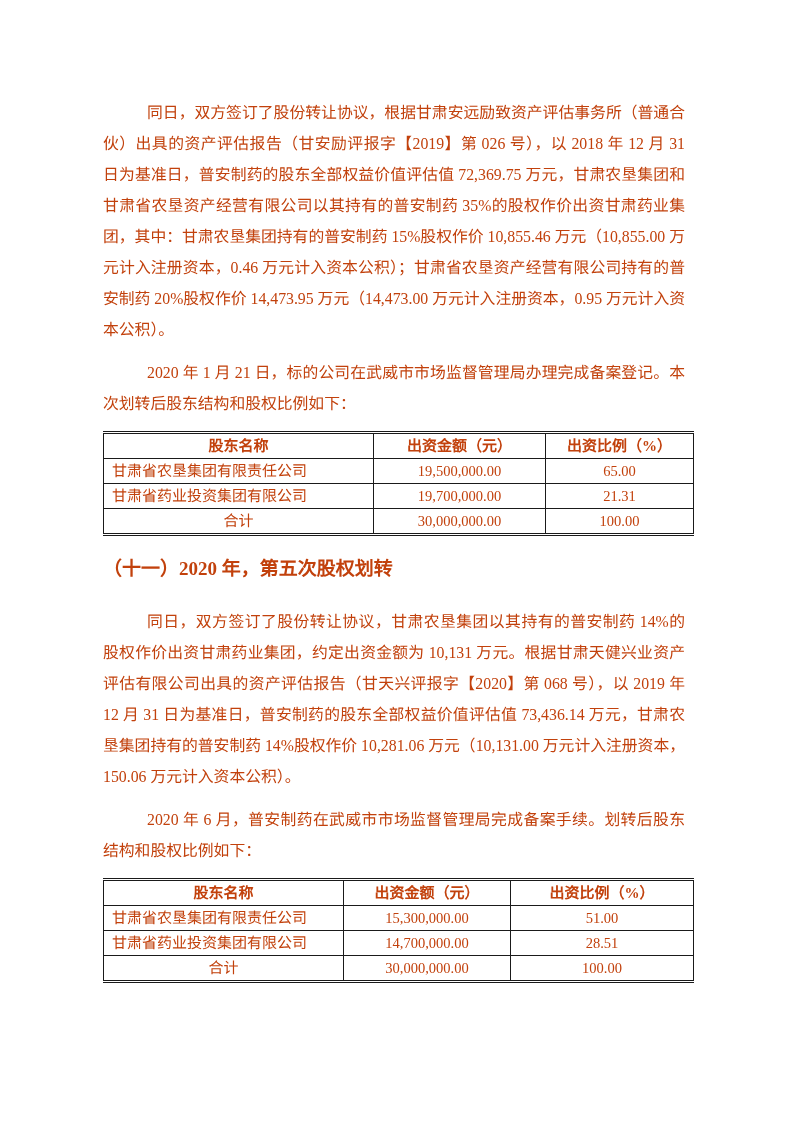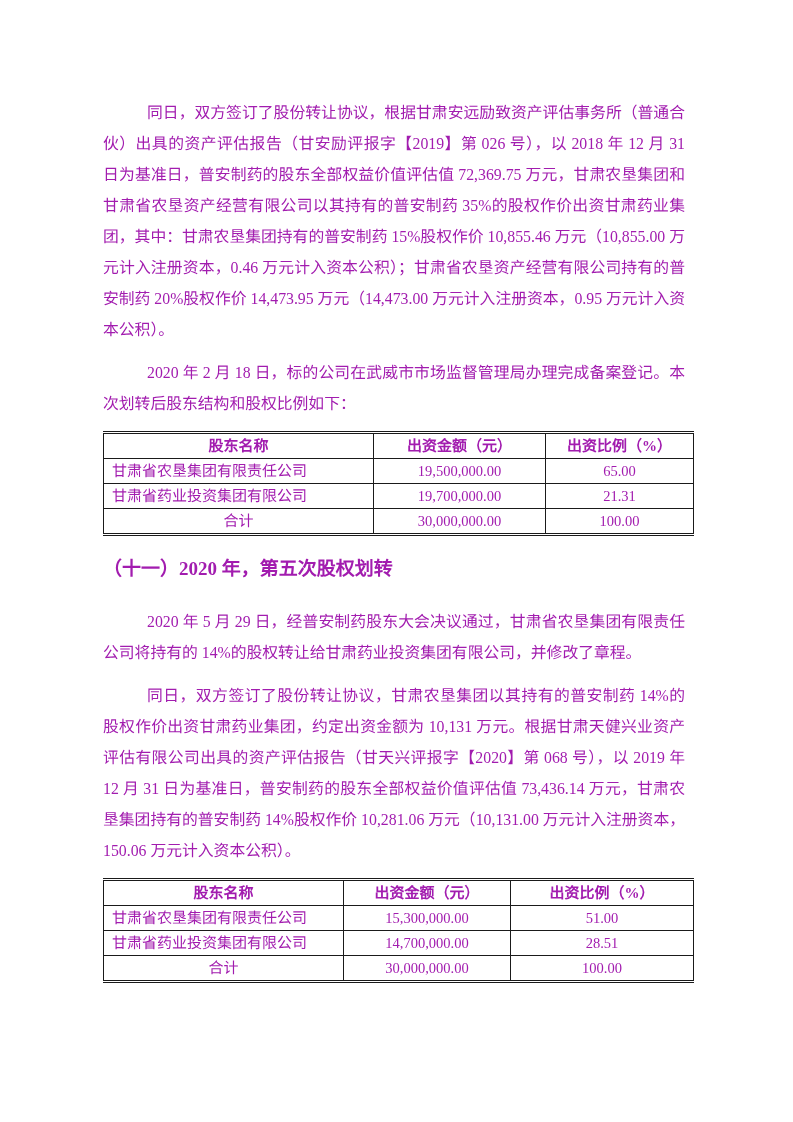--- a/index.html
+++ b/index.html
@@ -7,21 +7,21 @@
     padding: 0;
     background: #ffffff;
   }
   .page {
     position: relative;
     width: 793px;
     height: 1122px;
     box-sizing: border-box;
     padding: 97px 108px 0 103px;
     background: #ffffff;
-    color: #a21caf;
+    color: #c2410c;
     font-family: "Liberation Serif", "DejaVu Serif", serif;
     overflow: hidden;
   }
   .body-text {
     font-size: 15.8px;
     line-height: 31px;
     text-align: justify;
     text-justify: inter-ideograph;
     text-indent: 44px;
     margin: 12px 0;
@@ -65,21 +65,21 @@
     margin-top: 15px;
   }
 </style>
 </head>
 <body>
 
 <div class="page">
 
   <p class="body-text first">同日，双方签订了股份转让协议，根据甘肃安远励致资产评估事务所（普通合伙）出具的资产评估报告（甘安励评报字【2019】第 026 号），以 2018 年 12 月 31 日为基准日，普安制药的股东全部权益价值评估值 72,369.75 万元，甘肃农垦集团和甘肃省农垦资产经营有限公司以其持有的普安制药 35%的股权作价出资甘肃药业集团，其中：甘肃农垦集团持有的普安制药 15%股权作价 10,855.46 万元（10,855.00 万元计入注册资本，0.46 万元计入资本公积）；甘肃省农垦资产经营有限公司持有的普安制药 20%股权作价 14,473.95 万元（14,473.00 万元计入注册资本，0.95 万元计入资本公积）。</p>
 
-  <p class="body-text">2020 年 2 月 18 日，标的公司在武威市市场监督管理局办理完成备案登记。本次划转后股东结构和股权比例如下：</p>
+  <p class="body-text">2020 年 1 月 21 日，标的公司在武威市市场监督管理局办理完成备案登记。本次划转后股东结构和股权比例如下：</p>
 
   <table class="doc-table">
     <colgroup>
       <col style="width:270px">
       <col style="width:172px">
       <col style="width:148px">
     </colgroup>
     <thead>
       <tr>
         <th>股东名称</th>
@@ -101,24 +101,24 @@
       <tr class="total-row">
         <td class="cell-total">合计</td>
         <td class="cell-num">30,000,000.00</td>
         <td class="cell-num">100.00</td>
       </tr>
     </tbody>
   </table>
 
   <h2 class="section-heading">（十一）2020 年，第五次股权划转</h2>
 
-  <p class="body-text">2020 年 5 月 29 日，经普安制药股东大会决议通过，甘肃省农垦集团有限责任公司将持有的 14%的股权转让给甘肃药业投资集团有限公司，并修改了章程。</p>
 
   <p class="body-text">同日，双方签订了股份转让协议，甘肃农垦集团以其持有的普安制药 14%的股权作价出资甘肃药业集团，约定出资金额为 10,131 万元。根据甘肃天健兴业资产评估有限公司出具的资产评估报告（甘天兴评报字【2020】第 068 号），以 2019 年 12 月 31 日为基准日，普安制药的股东全部权益价值评估值 73,436.14 万元，甘肃农垦集团持有的普安制药 14%股权作价 10,281.06 万元（10,131.00 万元计入注册资本，150.06 万元计入资本公积）。</p>
 
+  <p class="body-text">2020 年 6 月，普安制药在武威市市场监督管理局完成备案手续。划转后股东结构和股权比例如下：</p>
 
   <table class="doc-table">
     <colgroup>
       <col style="width:240px">
       <col style="width:167px">
       <col style="width:183px">
     </colgroup>
     <thead>
       <tr>
         <th>股东名称</th>

